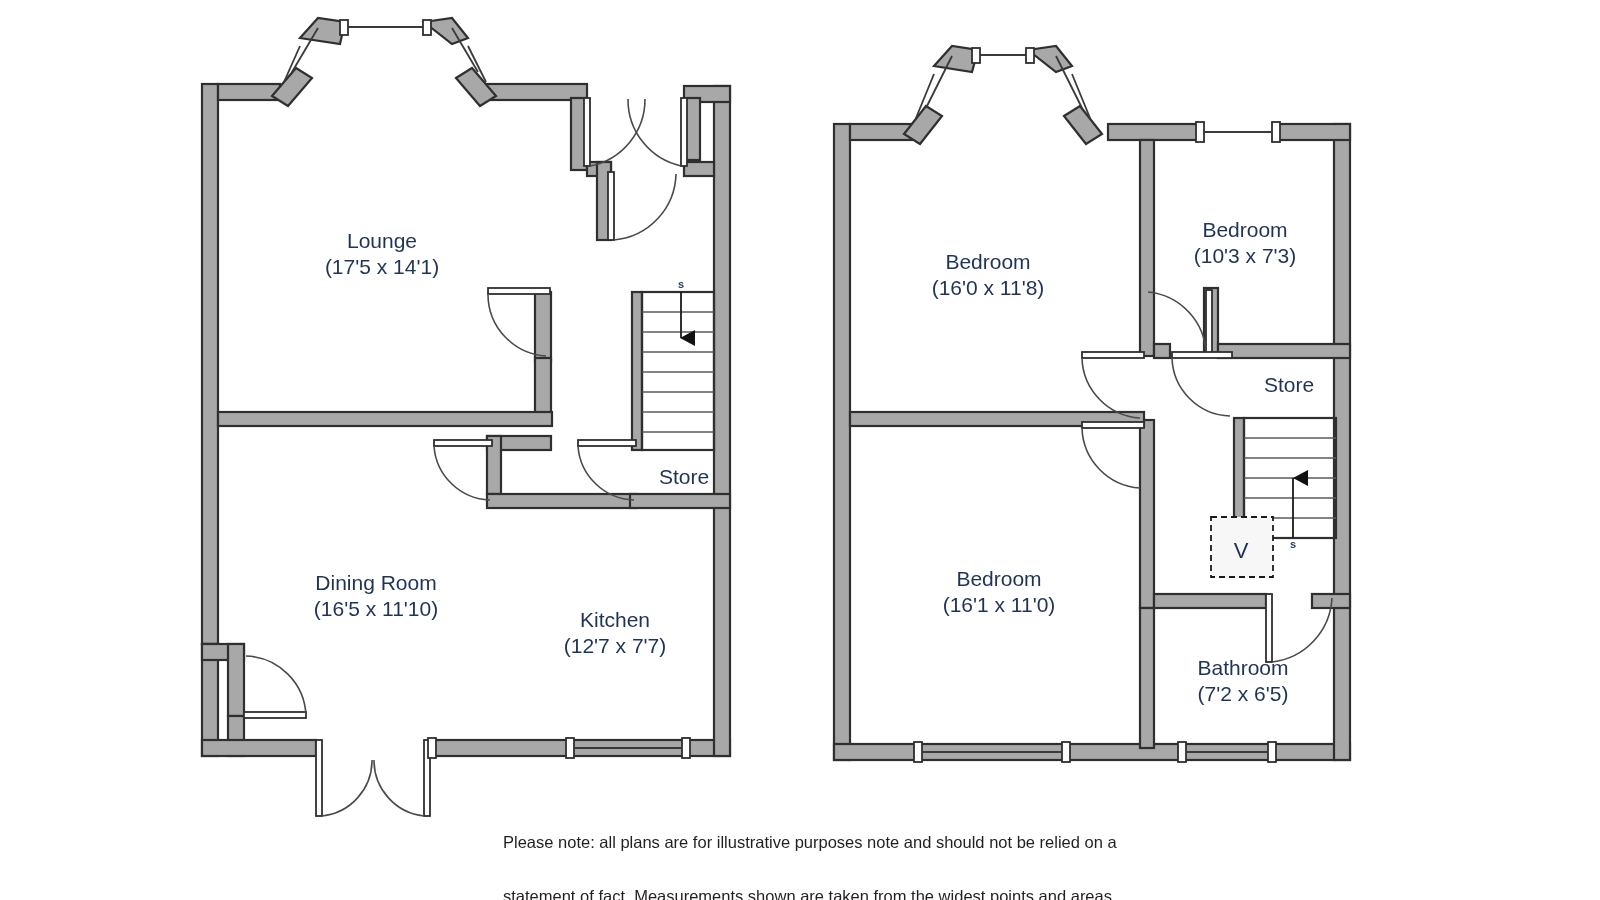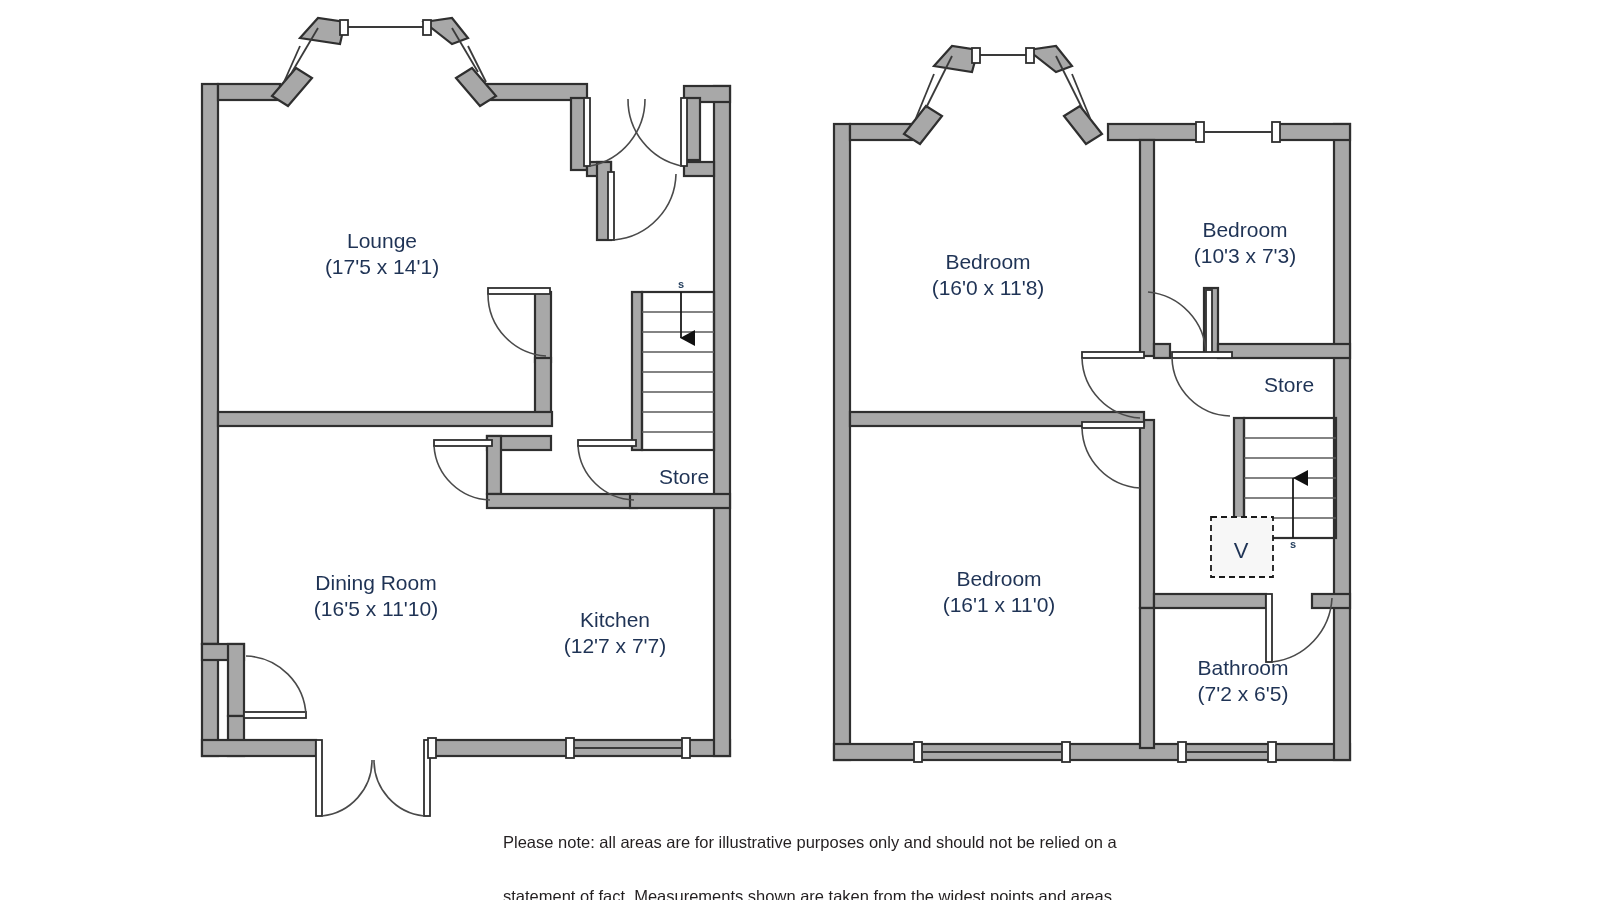--- a/index.html
+++ b/index.html
@@ -281,18 +281,18 @@
       <text class="roomlabel" x="999" y="586">Bedroom</text>
       <text class="roomdim" x="999" y="612">(16'1 x 11'0)</text>
       <text class="roomlabel" x="1243" y="675">Bathroom</text>
       <text class="roomdim" x="1243" y="701">(7'2 x 6'5)</text>
       <text class="smalllabel" x="1289" y="392">Store</text>
       <text class="sglyph" x="1293" y="548">s</text>
     </g>
   </svg>
 
   <div class="footnote" style="left:503px;top:802px;width:620px;">
-    <div>Please note: all areas are for illustrative purposes only and should not be relied on a</div>
+    <div>Please note: all plans are for illustrative purposes note and should not be relied on a</div>
     <div>statement of fact. Measurements shown are taken from the widest points and areas</div>
     
   </div>
 
 </div>
 
 </body></html>

